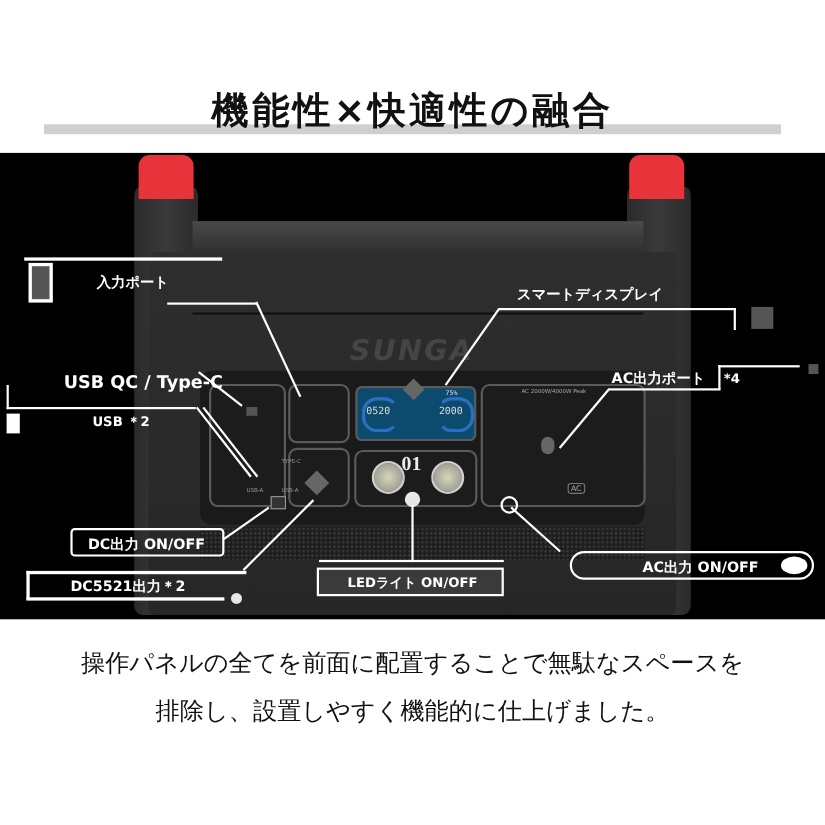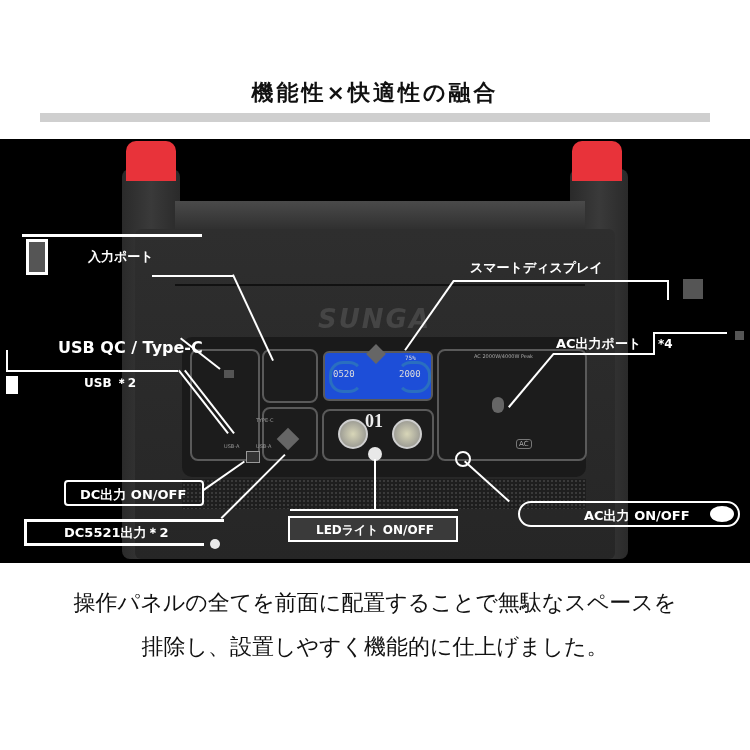--- a/index.html
+++ b/index.html
@@ -1,33 +1,33 @@
 <!DOCTYPE html>
 <html><head>
 <meta charset="utf-8">
 <style>
   html, body { margin:0; padding:0; }
   body { width:750px; height:750px; background:#ffffff; position:relative; overflow:hidden;
          font-family:"DejaVu Sans", sans-serif; }
   .title { position:absolute; left:0; width:750px; top:78px; text-align:center;
-           font-size:22px; font-weight:bold; color:#111; letter-spacing:3px; z-index:2; }
+           font-size:34px; font-weight:bold; color:#111; letter-spacing:3px; z-index:2; }
   .title-bar { position:absolute; left:40px; width:670px; top:113px; height:9px; background:#cfcfcf; z-index:1; }
   .stage { position:absolute; left:0; top:139px; width:750px; height:424px; background:#000; overflow:hidden; }
   
   .handle { position:absolute; top:2px; width:50px; height:40px; background:#e8333a; border-radius:10px 10px 0 0; }
   .post { position:absolute; top:30px; width:58px; height:390px; background:linear-gradient(90deg,#2a2a2a,#3a3a3a,#2a2a2a); border-radius:8px; }
   .body-top { position:absolute; left:175px; top:62px; width:410px; height:30px; background:linear-gradient(#4a4a4a,#2e2e2e); }
   .body { position:absolute; left:135px; top:90px; width:480px; height:330px; background:linear-gradient(#2e2e2e,#262626); border-radius:6px; }
   .groove { position:absolute; left:175px; top:145px; width:410px; height:2px; background:#111; }
   .logo { position:absolute; left:318px; top:165px; font-size:26px; font-weight:bold; font-style:italic; color:#454545; letter-spacing:2px; font-family:"DejaVu Sans", sans-serif; }
   .panel { position:absolute; left:182px; top:198px; width:404px; height:140px; background:#1a1a1a; border-radius:10px; }
   .pbox { position:absolute; border:2px solid #5a5a5a; border-radius:8px; background:#1c1c1c; }
   .vent { position:absolute; left:182px; top:340px; width:404px; height:30px;
           background-image:radial-gradient(#3a3a3a 1px, transparent 1.2px); background-size:4px 4px; background-color:#1e1e1e; }
-  .lcd { position:absolute; left:323px; top:212px; width:106px; height:46px; background:#1d4ed8; border:2px solid #5a5a5a; border-radius:6px; }
+  .lcd { position:absolute; left:323px; top:212px; width:106px; height:46px; background:#0c4a6e; border:2px solid #5a5a5a; border-radius:6px; }
   .lcd .num { position:absolute; left:40px; top:10px; font-size:18px; color:#eee; font-family:Liberation Serif, serif; font-weight:bold;margin-top:48px; }
   .lcd .sm { position:absolute; font-size:9px; color:#ddd; font-family:"DejaVu Sans Mono", monospace; }
   .lcd .arc { position:absolute; top:8px; width:28px; height:26px; border:3px solid #2a6fc0; border-radius:14px; }
   .led { position:absolute; width:26px; height:26px; border-radius:50%; border:2px solid #cfcfcf; background:radial-gradient(#d8d6b8,#888); }
   .outlet { position:absolute; font-size:9px; color:#555;margin-left:24px; }
   
   .ln { position:absolute; background:#fff; }
   .lbl { position:absolute; color:#fff; font-weight:bold; font-size:13px; white-space:nowrap; }
   .pill { position:absolute; border:2px solid #fff; border-radius:14px; color:#fff; font-weight:bold; font-size:13px; white-space:nowrap; box-sizing:border-box; }
   .sq { position:absolute; background:#555; }

